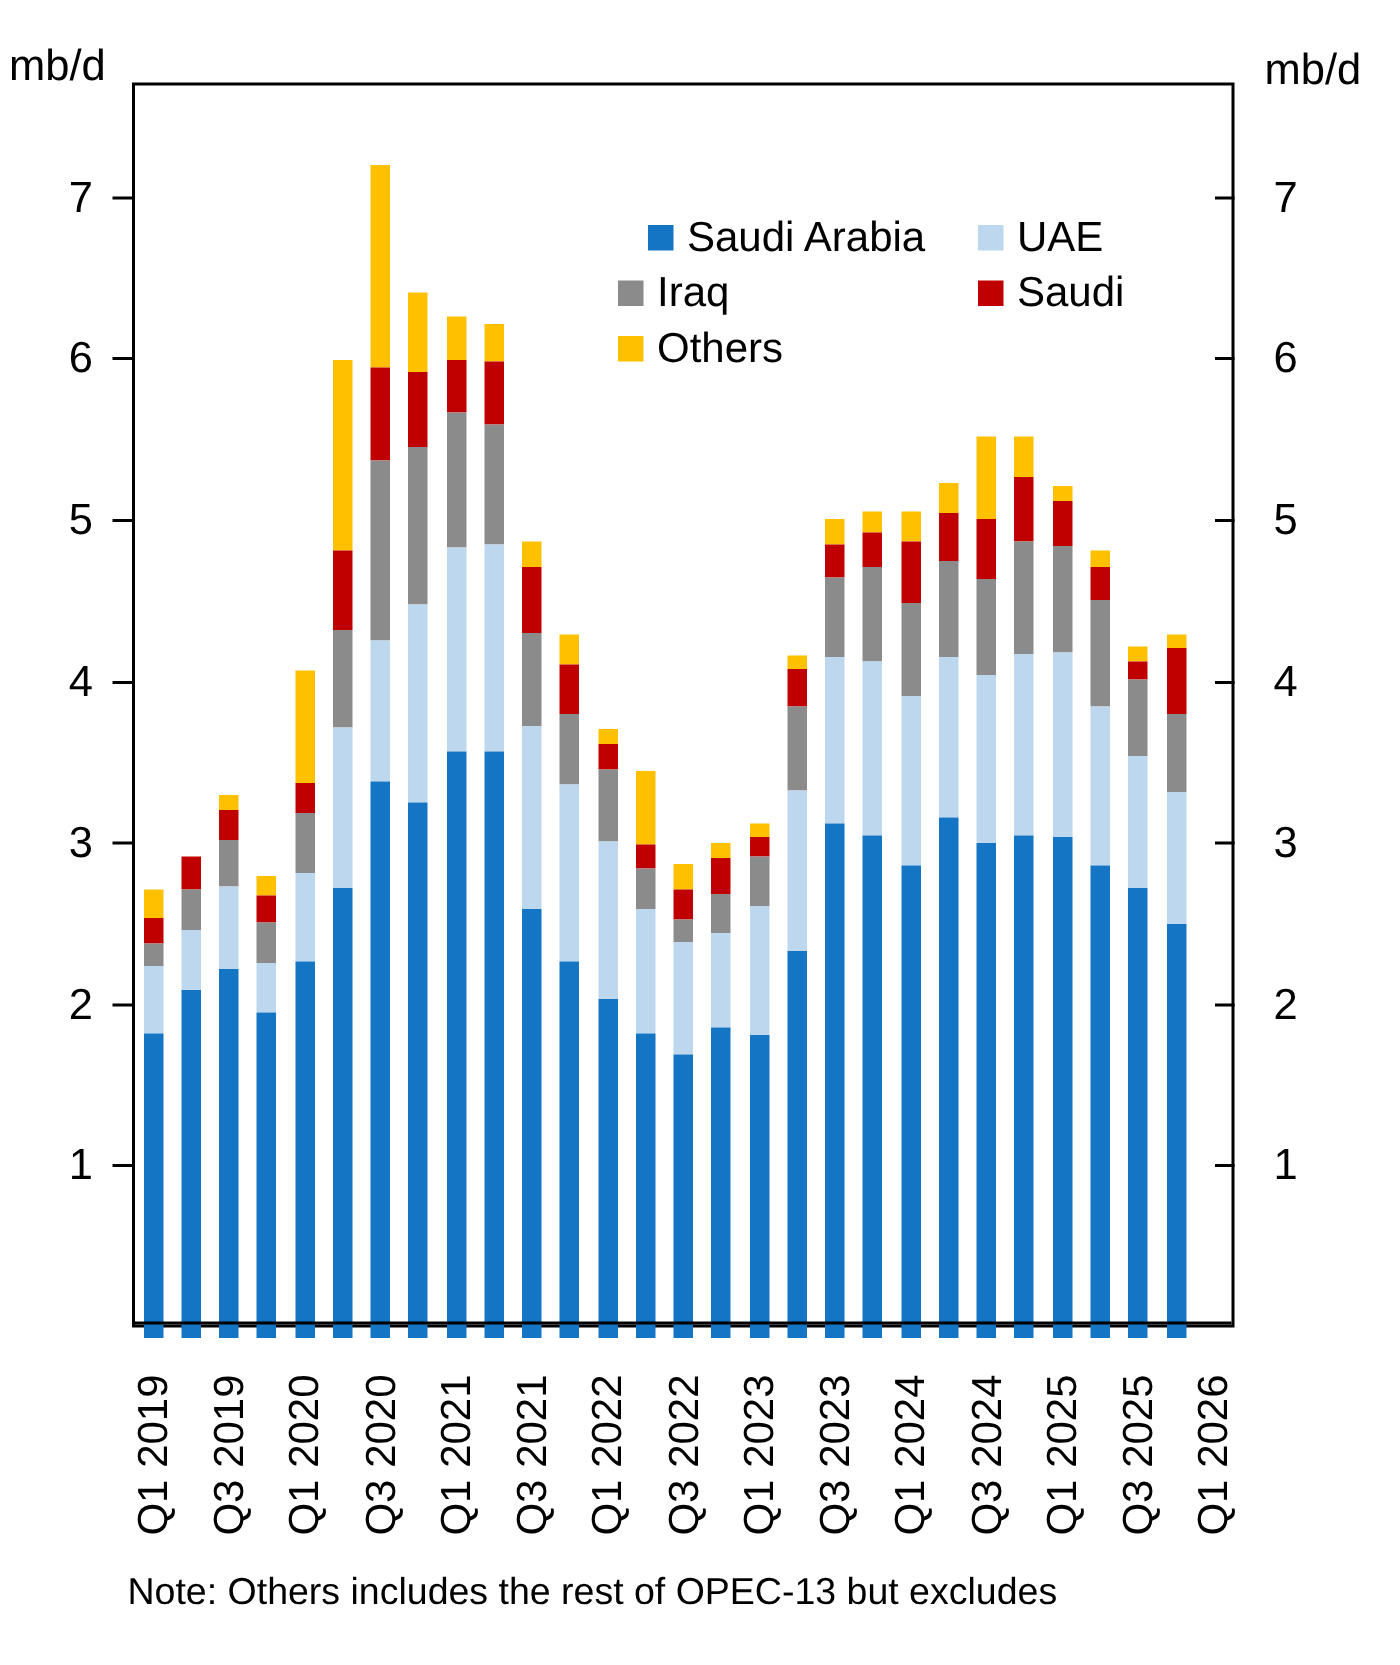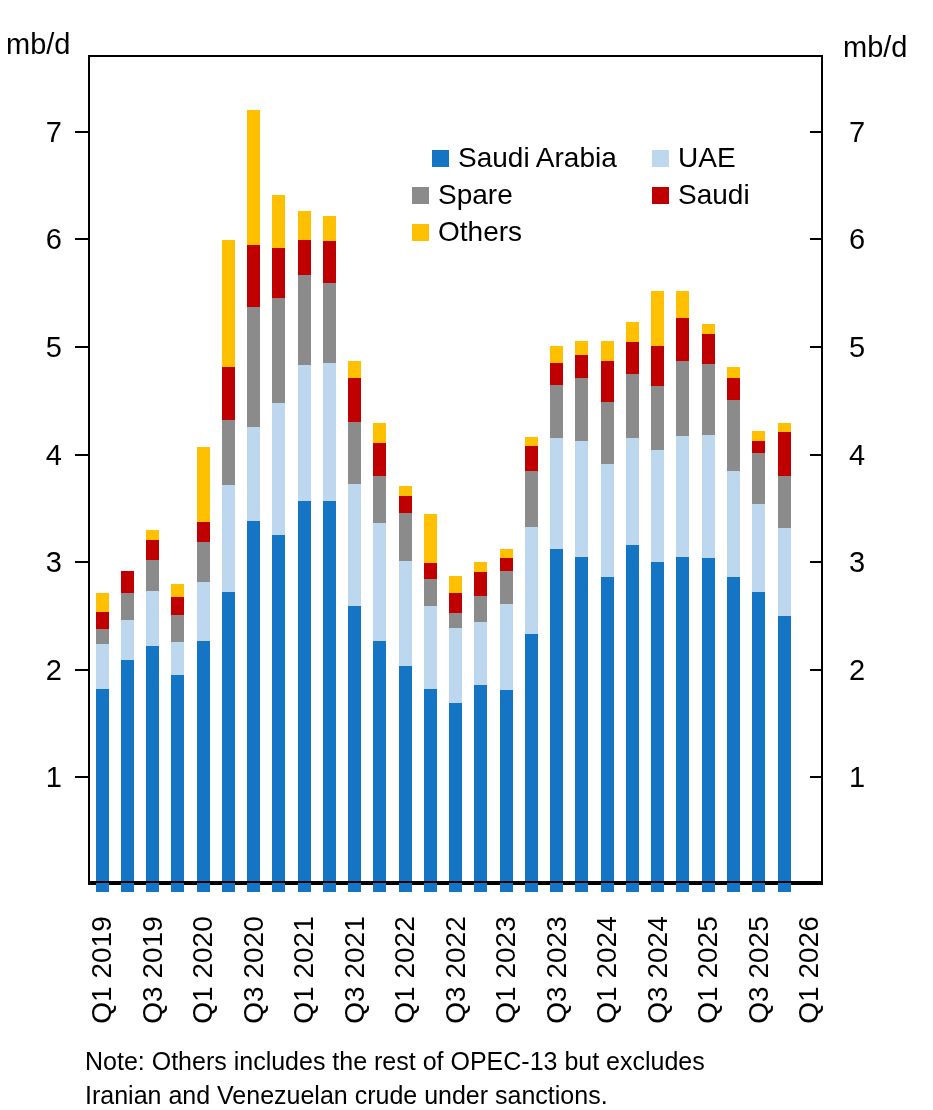--- a/index.html
+++ b/index.html
@@ -257,21 +257,21 @@
   <div class="legend-item" style="left:412px; top:143px;padding-left:20px;">
     <span class="legend-swatch" style="background: rgb(20, 117, 196);"></span>
     <span class="legend-label">Saudi Arabia</span>
   </div>
   <div class="legend-item" style="left:652px; top:143px;">
     <span class="legend-swatch" style="background: rgb(189, 215, 238);"></span>
     <span class="legend-label">UAE</span>
   </div>
   <div class="legend-item" style="left:412px; top:180px;">
     <span class="legend-swatch" style="background: rgb(139, 139, 139);"></span>
-    <span class="legend-label">Spare</span>
+    <span class="legend-label">Iraq</span>
   </div>
   <div class="legend-item" style="left:652px; top:180px;">
     <span class="legend-swatch" style="background: rgb(192, 0, 0);"></span>
     <span class="legend-label">Saudi</span>
   </div>
   <div class="legend-item" style="left:412px; top:217px;">
     <span class="legend-swatch" style="background: rgb(255, 192, 0);"></span>
     <span class="legend-label">Others</span>
   </div>
 
@@ -349,16 +349,15 @@
       <div class="xlab" style="left: 758.76px; top: 970px;">
         <span>Q3 2025</span>
       </div>
       <div class="xlab" style="left: 809.28px; top: 970px;">
         <span>Q1 2026</span>
       </div>
     </div>
 
   <div id="footnote">
     <span>Note: Others includes the rest of OPEC-13 but excludes</span><br>
-    <span>Iranian and Venezuelan crude under sanctions.</span>
   </div>
 
 </div>
 
 </body></html>

